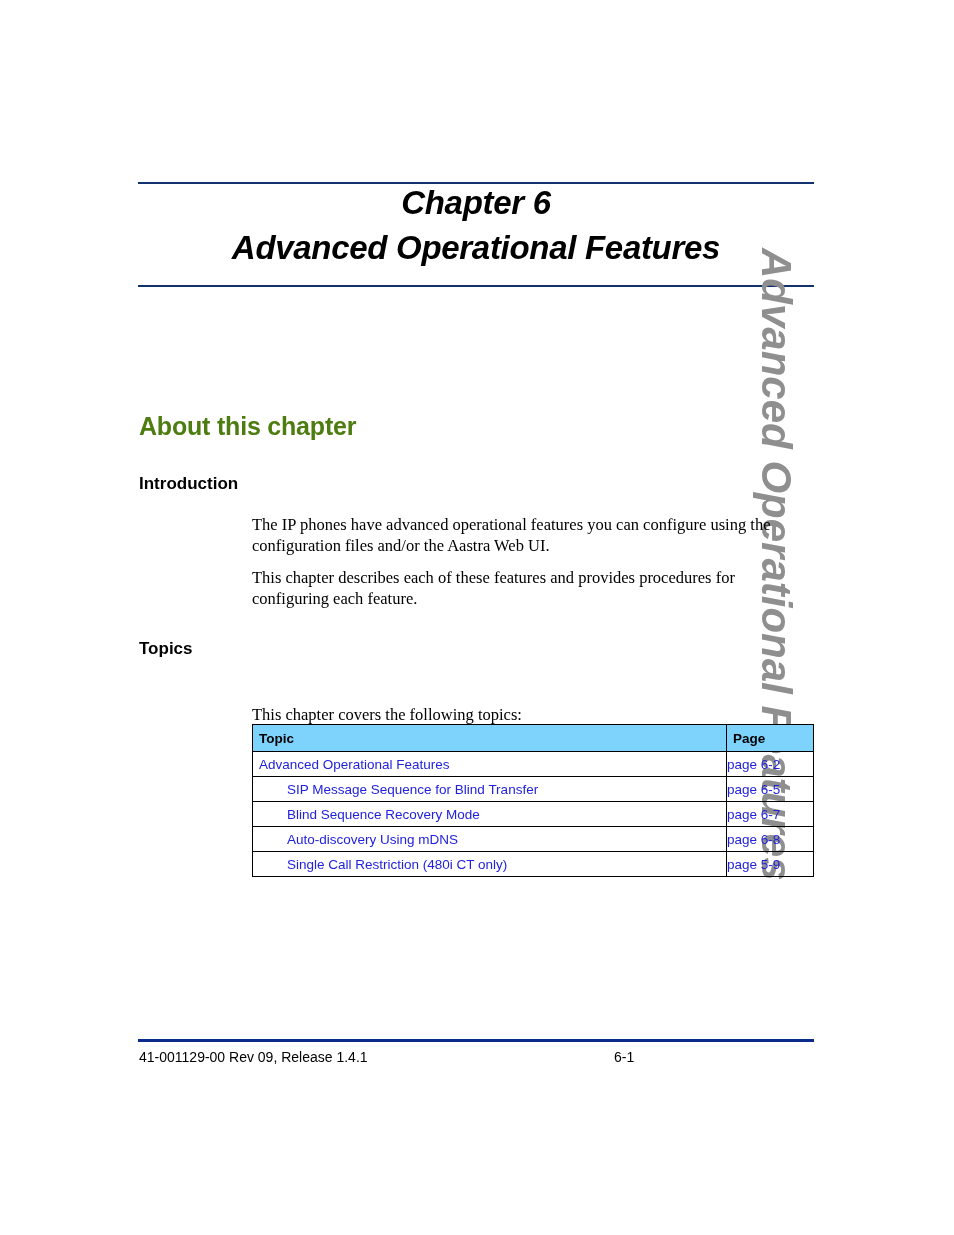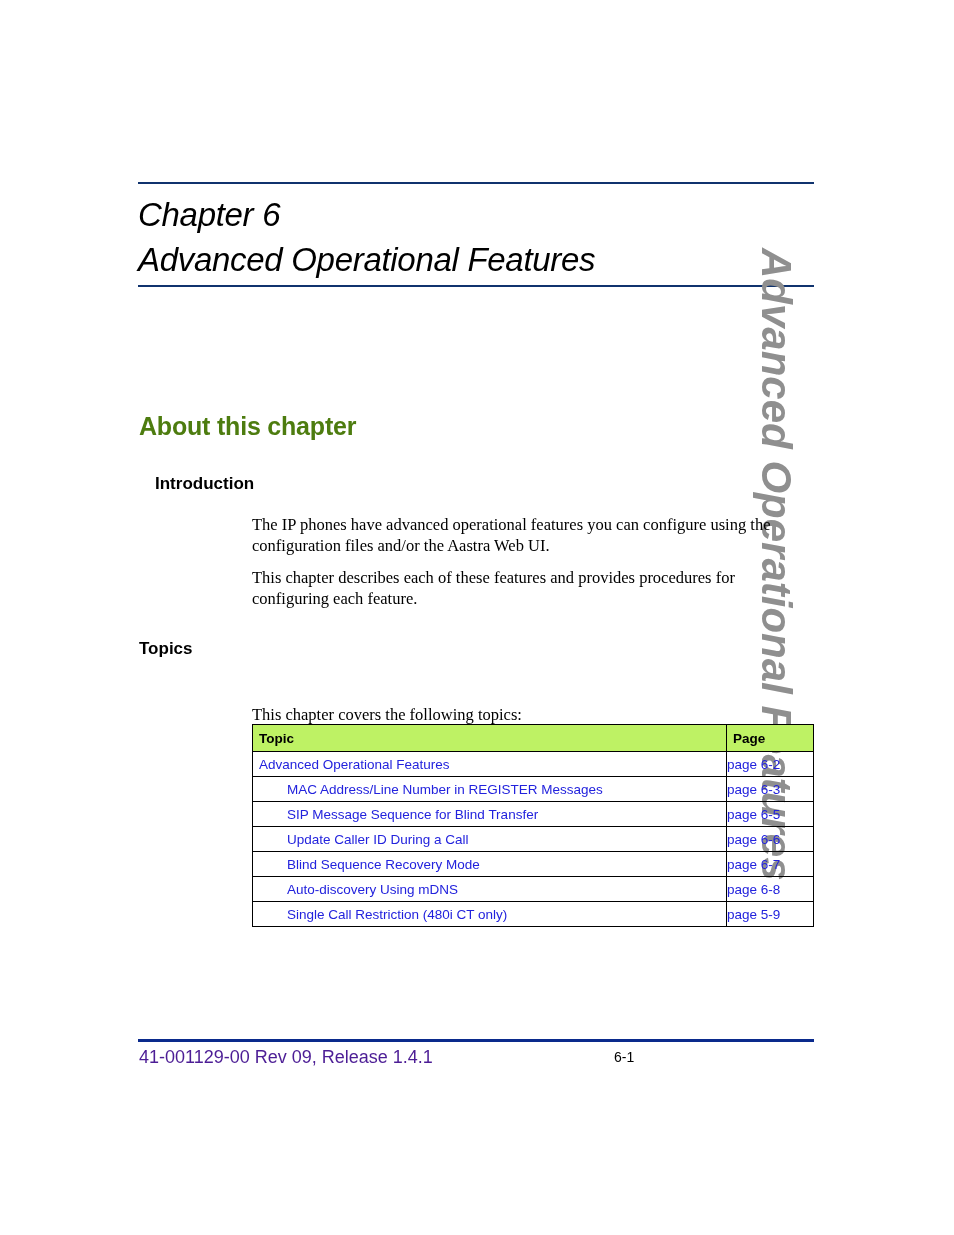--- a/index.html
+++ b/index.html
@@ -37,25 +37,25 @@
     position: absolute;
     left: 138px;
     top: 285px;
     width: 676px;
     height: 2px;
     background: #10336e;
   }
   .chapter-title {
     position: absolute;
     left: 138px;
-    top: 192px;
-    width: 676px;
-    text-align: left;
-    font-family: "Liberation Sans", sans-serif;
-    font-weight: normal;
+    top: 180px;
+    width: 676px;
+    text-align: center;
+    font-family: "Liberation Sans", sans-serif;
+    font-weight: bold;
     font-style: italic;
     font-size: 33px;
     line-height: 45px;
     letter-spacing: -0.3px;
     color: #000000;
   }
   .chapter-title .line1 { display: block; }
   .chapter-title .line2 { display: block; }
 
   
@@ -91,21 +91,20 @@
   }
   .h2-intro {
     position: absolute;
     left: 139px;
     top: 473px;
     font-family: "Liberation Sans", sans-serif;
     font-weight: bold;
     font-size: 17px;
     line-height: 22px;
     color: #000000;
-    margin-left: 16px;
   }
   .h2-topics {
     position: absolute;
     left: 139px;
     top: 638px;
     font-family: "Liberation Sans", sans-serif;
     font-weight: bold;
     font-size: 17px;
     line-height: 22px;
     color: #000000;
@@ -142,21 +141,21 @@
   .topics-table th,
   .topics-table td {
     border: 1px solid #000000;
     padding: 0 0 0 6px;
     height: 24px;
     vertical-align: middle;
     text-align: left;
     font-weight: normal;
   }
   .topics-table thead th {
-    background: #bef264;
+    background: #7dd3fc;
     font-weight: bold;
     color: #000000;
     height: 26px;
   }
   .topics-table td.topic-cell a,
   .topics-table td.page-cell a {
     color: #2222dd;
     text-decoration: none;
   }
   .topics-table td.indent a {
@@ -172,23 +171,23 @@
     top: 1039px;
     width: 676px;
     height: 3px;
     background: #0a2a8c;
   }
   .footer-left {
     position: absolute;
     left: 139px;
     top: 1047px;
     font-family: "Liberation Sans", sans-serif;
-    font-size: 18px;
+    font-size: 14px;
     line-height: 20px;
-    color: #4c1d95;
+    color: #000000;
   }
   .footer-right {
     position: absolute;
     left: 614px;
     top: 1047px;
     width: 200px;
     text-align: left;
     font-family: "Liberation Sans", sans-serif;
     font-size: 14px;
     line-height: 20px;
@@ -233,30 +232,22 @@
         <th>Topic</th>
         <th>Page</th>
       </tr>
     </thead>
     <tbody id="topics-body">
         <tr>
           <td class="topic-cell"><a>Advanced Operational Features</a></td>
           <td class="page-cell"><a>page 6-2</a></td>
         </tr>
         <tr>
-          <td class="topic-cell indent"><a>MAC Address/Line Number in REGISTER Messages</a></td>
-          <td class="page-cell"><a>page 6-3</a></td>
-        </tr>
-        <tr>
           <td class="topic-cell indent"><a>SIP Message Sequence for Blind Transfer</a></td>
           <td class="page-cell"><a>page 6-5</a></td>
-        </tr>
-        <tr>
-          <td class="topic-cell indent"><a>Update Caller ID During a Call</a></td>
-          <td class="page-cell"><a>page 6-6</a></td>
         </tr>
         <tr>
           <td class="topic-cell indent"><a>Blind Sequence Recovery Mode</a></td>
           <td class="page-cell"><a>page 6-7</a></td>
         </tr>
         <tr>
           <td class="topic-cell indent"><a>Auto-discovery Using mDNS</a></td>
           <td class="page-cell"><a>page 6-8</a></td>
         </tr>
         <tr>

